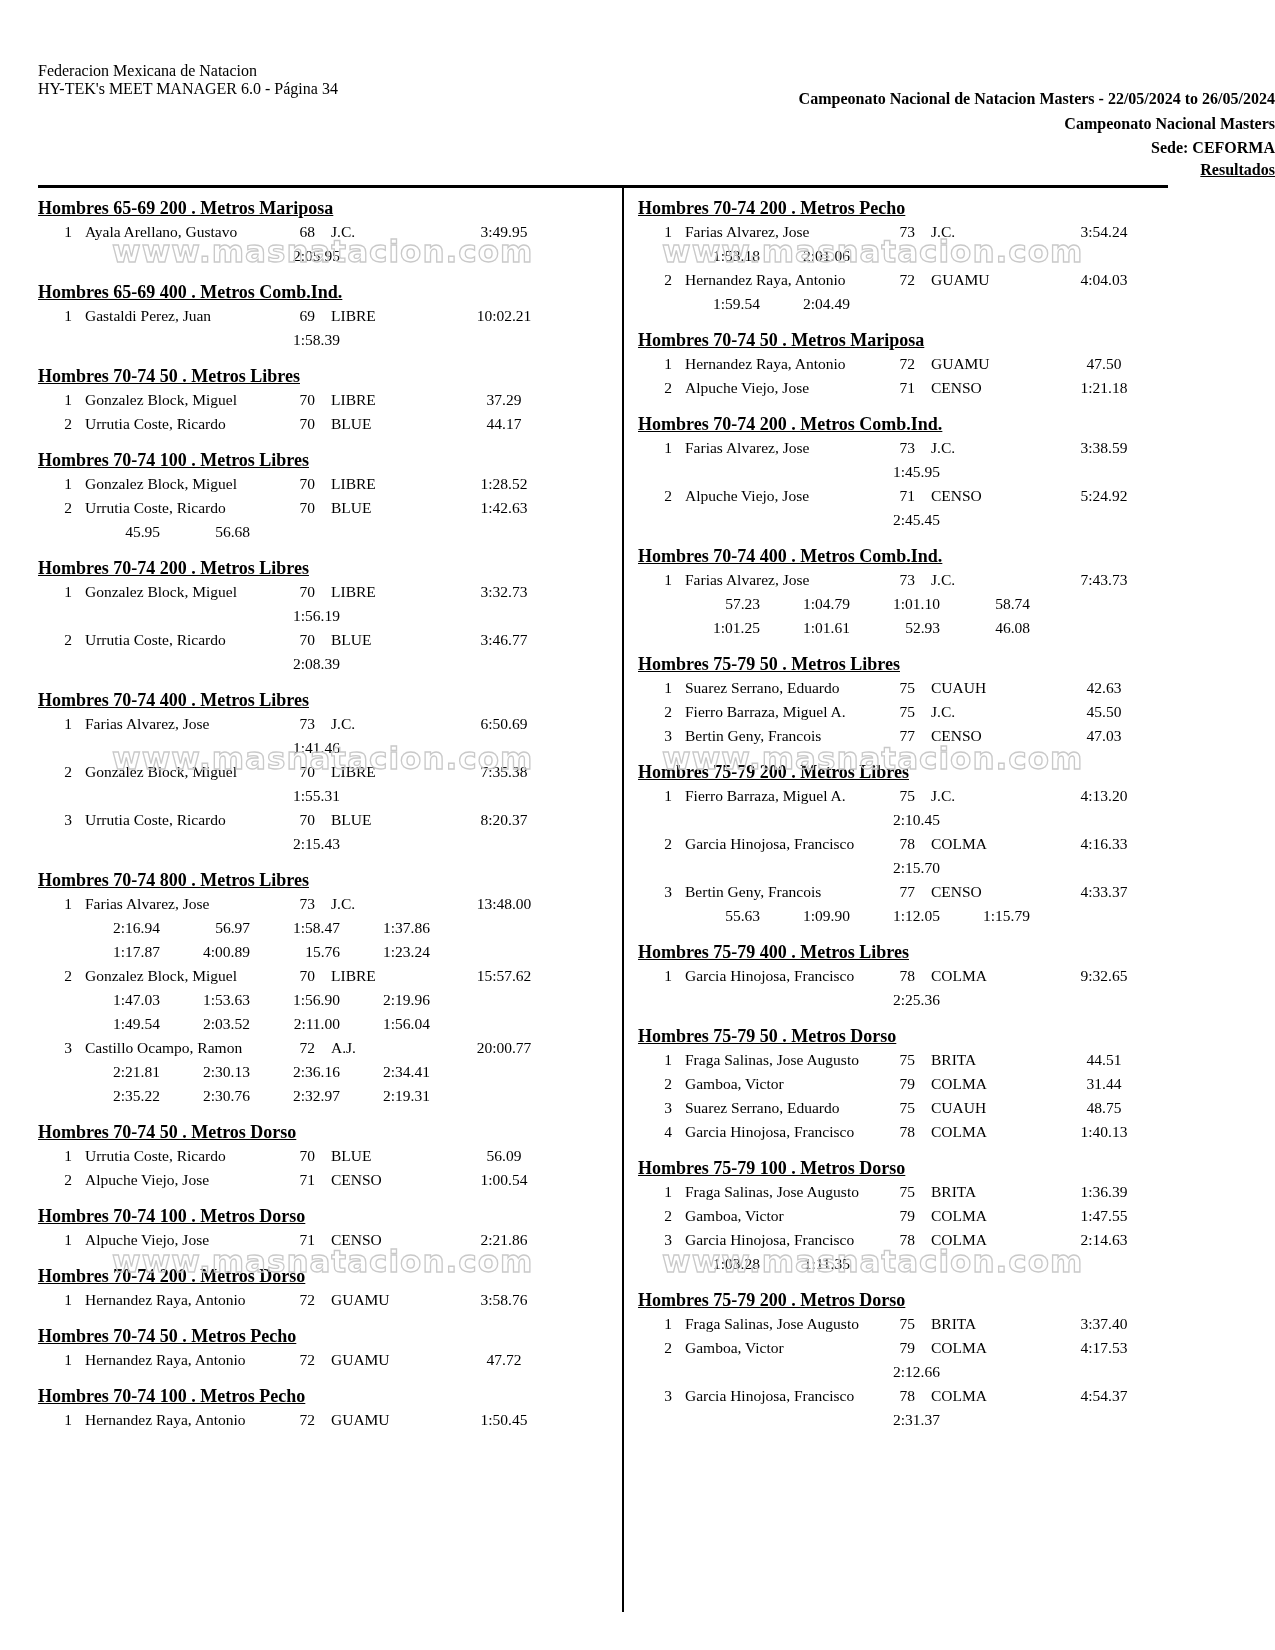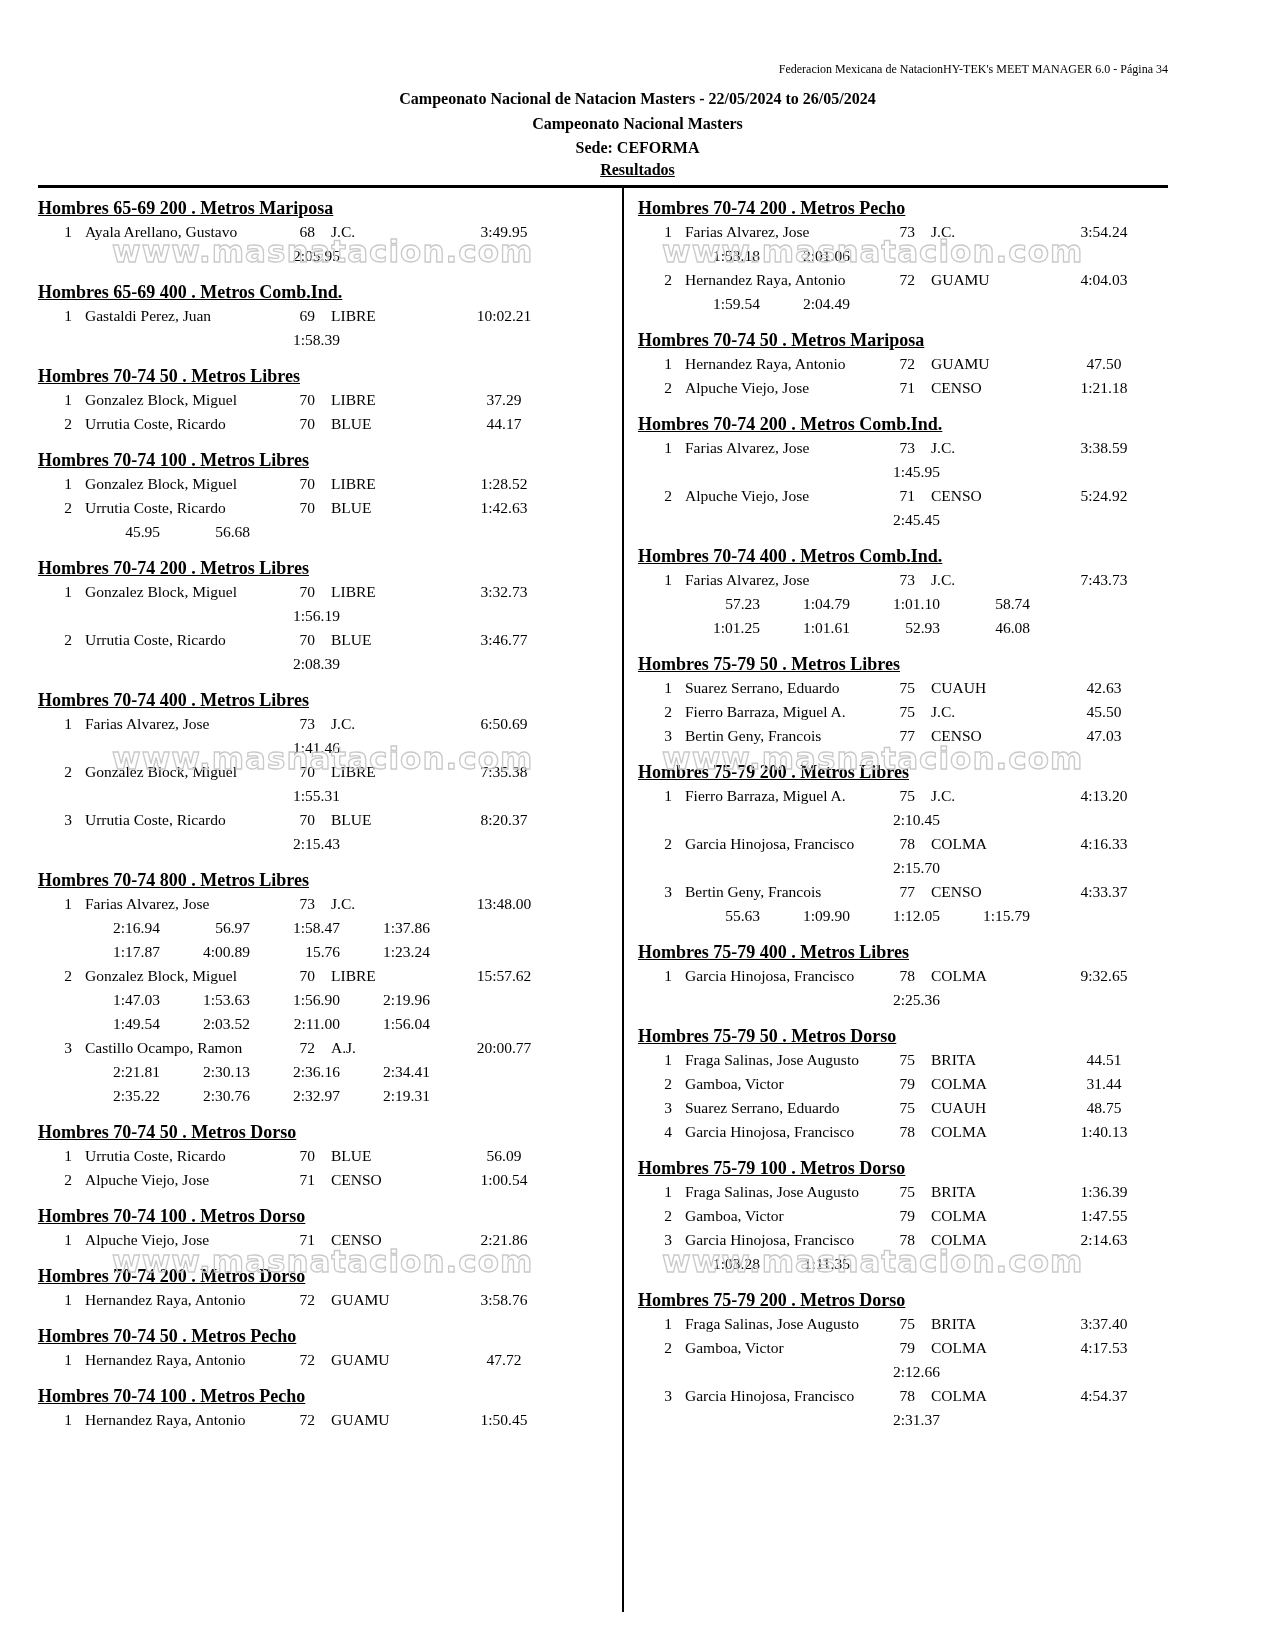--- a/index.html
+++ b/index.html
@@ -6,26 +6,27 @@
   html, body { background: #ffffff; }
   body {
     width: 1275px; height: 1650px;
     position: relative;
     font-family: "Liberation Serif", "DejaVu Serif", serif;
     color: #000;
     overflow: hidden;
   }
   .topbar {
     position: absolute; left: 38px; top: 62px; width: 1130px;
-    display: flex; justify-content: flex-end;
-    font-size: 12px;
+    display: flex; justify-content: center;
+    font-size: 16px;
+    flex-direction: column;
   }
   .centerline {
     position: absolute; left: 0; width: 1275px;
-    text-align: center; font-weight: bold; font-size: 16px;
+    text-align: right; font-weight: bold; font-size: 16px;
   }
   .title1 { top: 90px; }
   .title2 { top: 115px; }
   .title3 { top: 139px; }
   .title4 { top: 161px; text-decoration: underline; }
   .rule {
     position: absolute; left: 38px; top: 185px;
     width: 1130px; height: 3px; background: #000;
   }
   .vdivider {

